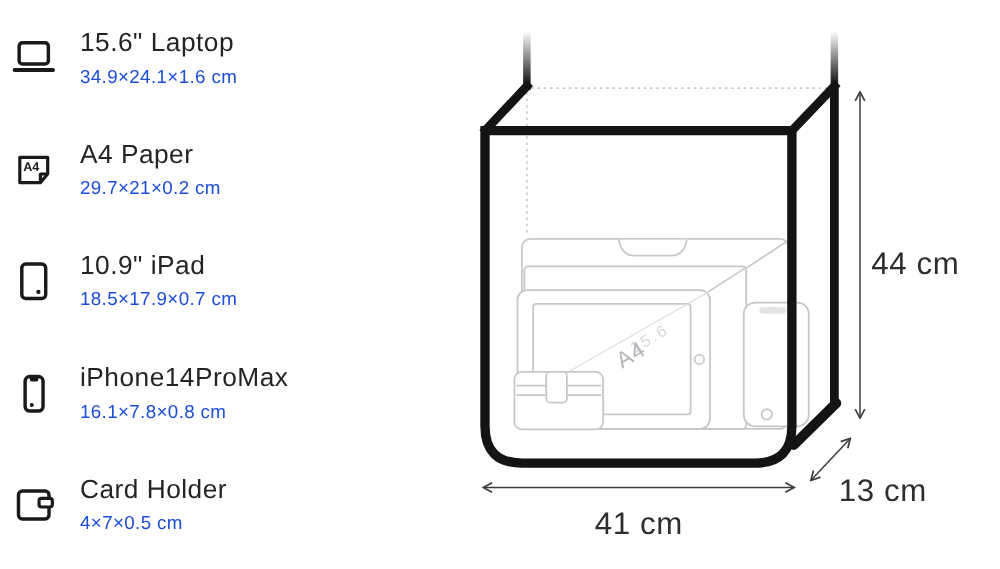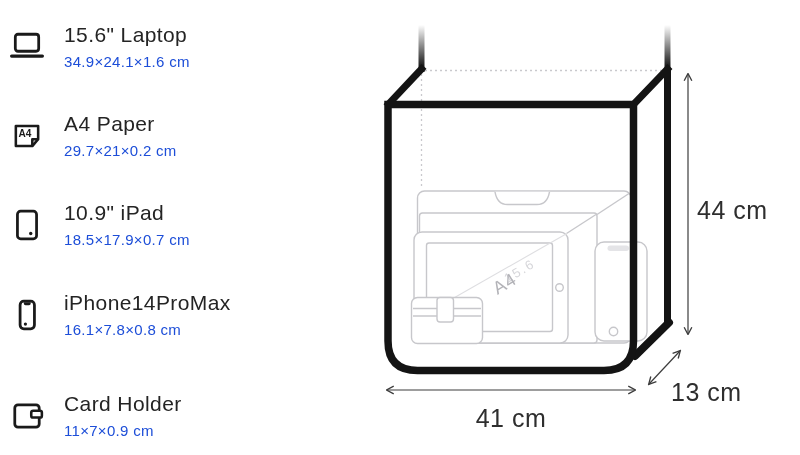--- a/index.html
+++ b/index.html
@@ -11,21 +11,21 @@
   .spec-list{position:absolute;left:10px;top:0;width:300px;}
   .spec-row{position:absolute;left:0;display:flex;align-items:center;gap:20px;}
   .spec-row .icon-box{width:34px;height:34px;flex:0 0 34px;display:flex;align-items:center;justify-content:center;}
   .spec-text{display:flex;flex-direction:column;}
   .spec-title{
     font-size:21px;letter-spacing:.4px;color:#242424;line-height:1.2;margin-bottom:6px;white-space:nowrap;
   }
   .spec-dims{
     font-size:15px;letter-spacing:.3px;color:#1d4ed8;line-height:1.2;white-space:nowrap;
   }
-  .row-0{top:22px;} .row-1{top:111px;} .row-2{top:200px;} .row-3{top:290px;justify-content:flex-end;} .row-4{top:391px;}
+  .row-0{top:22px;} .row-1{top:111px;} .row-2{top:200px;} .row-3{top:290px;justify-content:flex-end;} .row-4{top:379px;}
   .diagram-svg{position:absolute;left:0;top:0;}
   .dim-label{font-size:25px;fill:#2e2e2e;letter-spacing:.5px;}
   .wm-a4{font-size:18px;fill:#b3b3b8;letter-spacing:1px;}
   .wm-laptop{font-size:13px;fill:#d6d6da;letter-spacing:2px;}
   .icon-a4-label{font-size:9.5px;font-weight:bold;fill:#1a1a1a;letter-spacing:0;}
 </style>
 </head>
 <body>
 
 <svg class="diagram-svg" width="800" height="455" viewBox="0 0 800 455">
@@ -158,17 +158,17 @@
 
   <div class="spec-row row-4">
     <span class="icon-box">
       <svg width="34" height="34" viewBox="0 0 32 32">
         <rect x="4.5" y="5.5" width="23" height="21" rx="3" fill="none" stroke="#1a1a1a" stroke-width="2.6"></rect>
         <rect x="20" y="11" width="10" height="6.5" rx="1.8" fill="#ffffff" stroke="#1a1a1a" stroke-width="2.4"></rect>
       </svg>
     </span>
     <span class="spec-text">
       <span class="spec-title">Card Holder</span>
-      <span class="spec-dims">11×7×0.9 cm</span>
+      <span class="spec-dims">4×7×0.5 cm</span>
     </span>
   </div>
 
 </div>
 
 </body></html>

